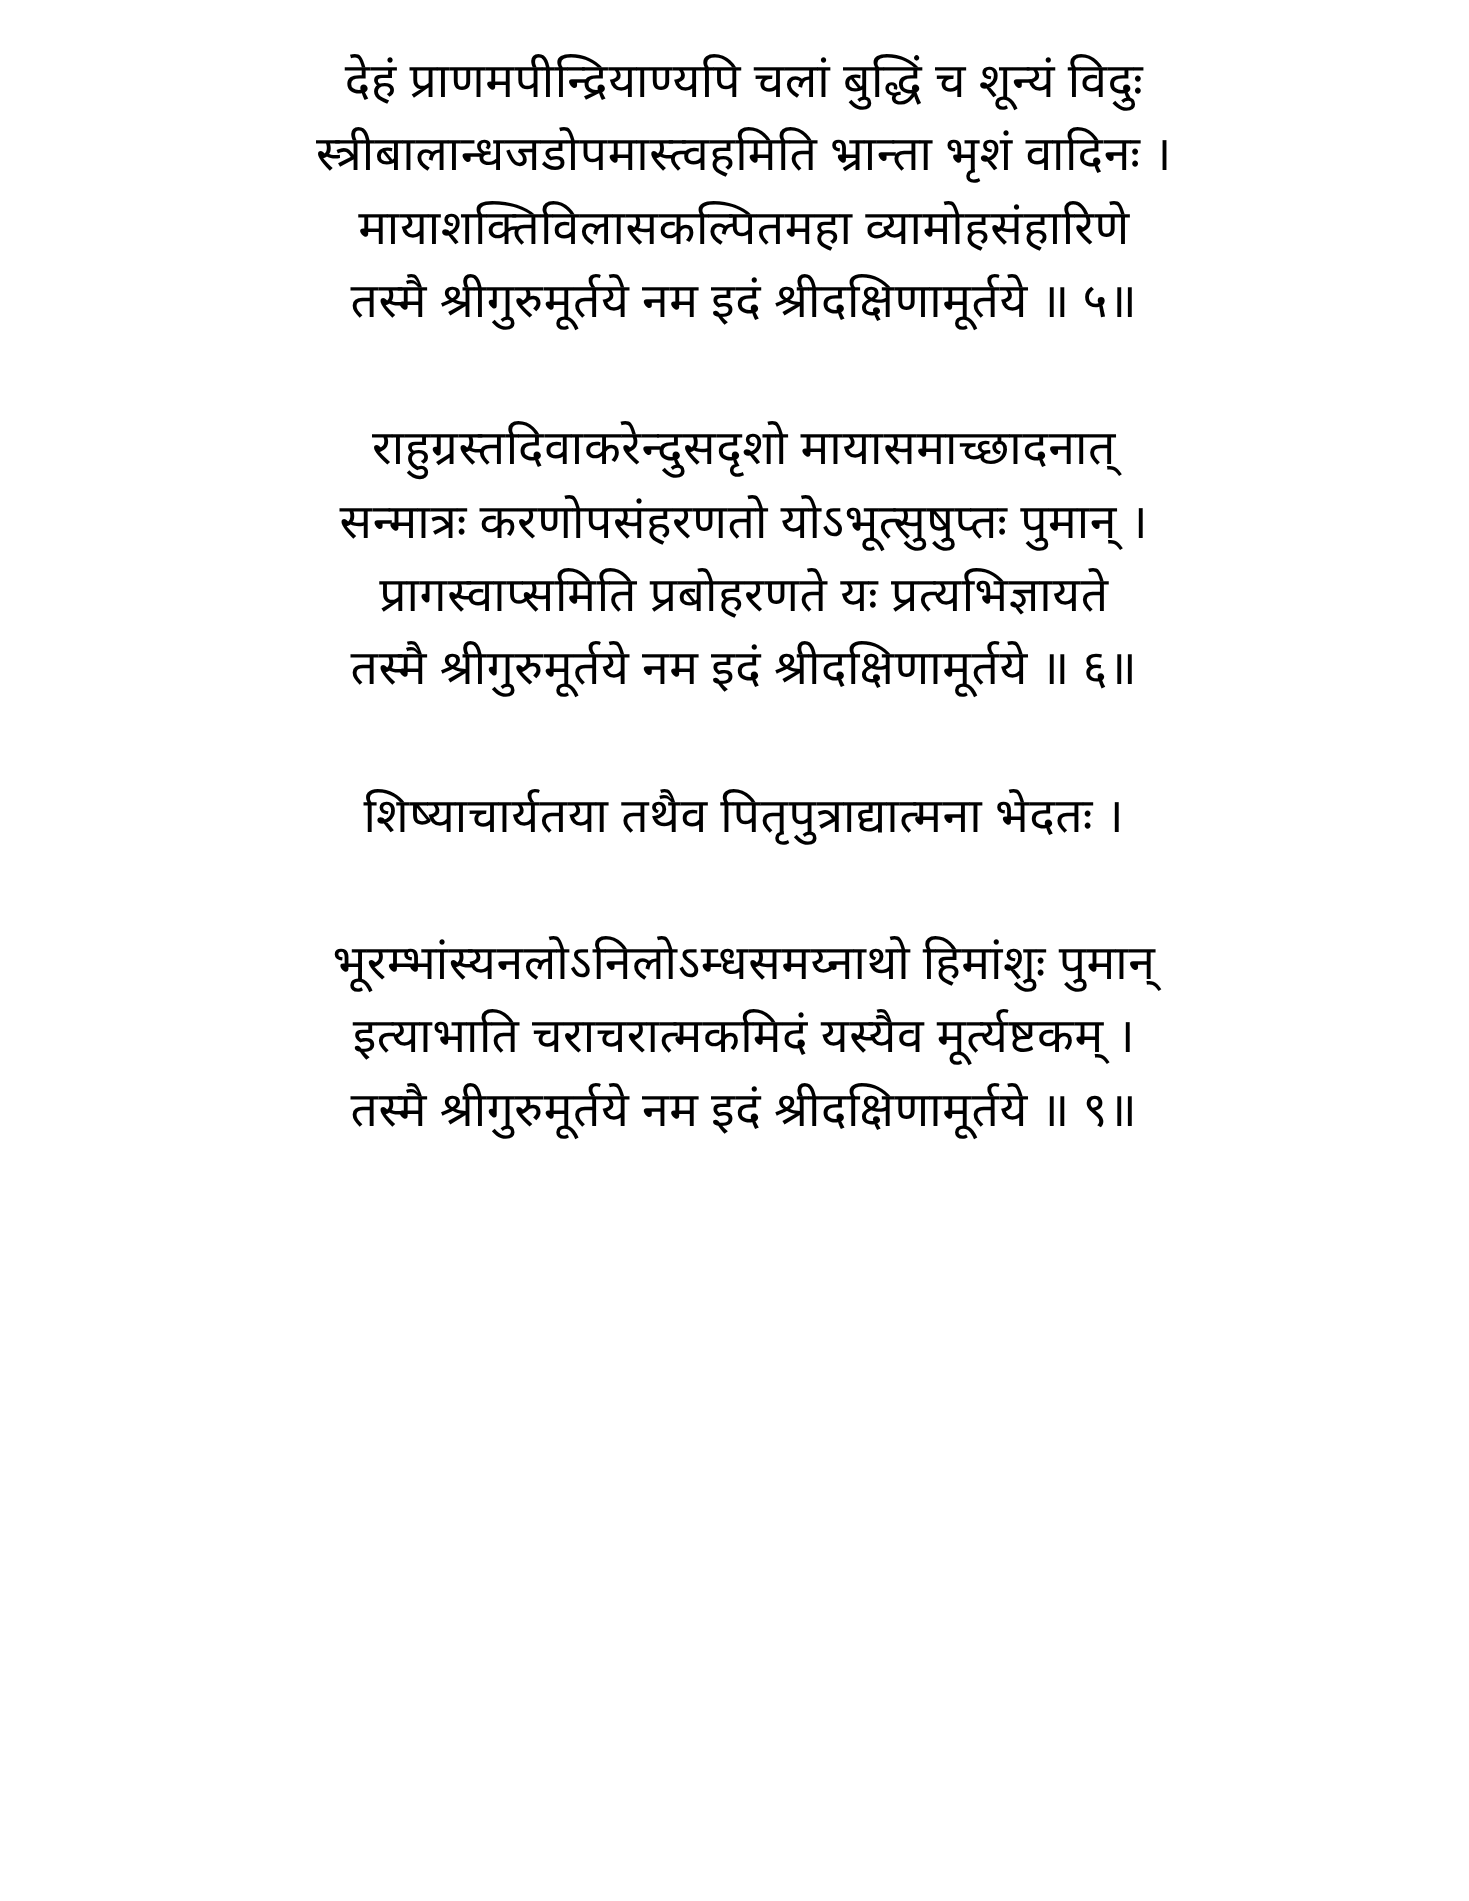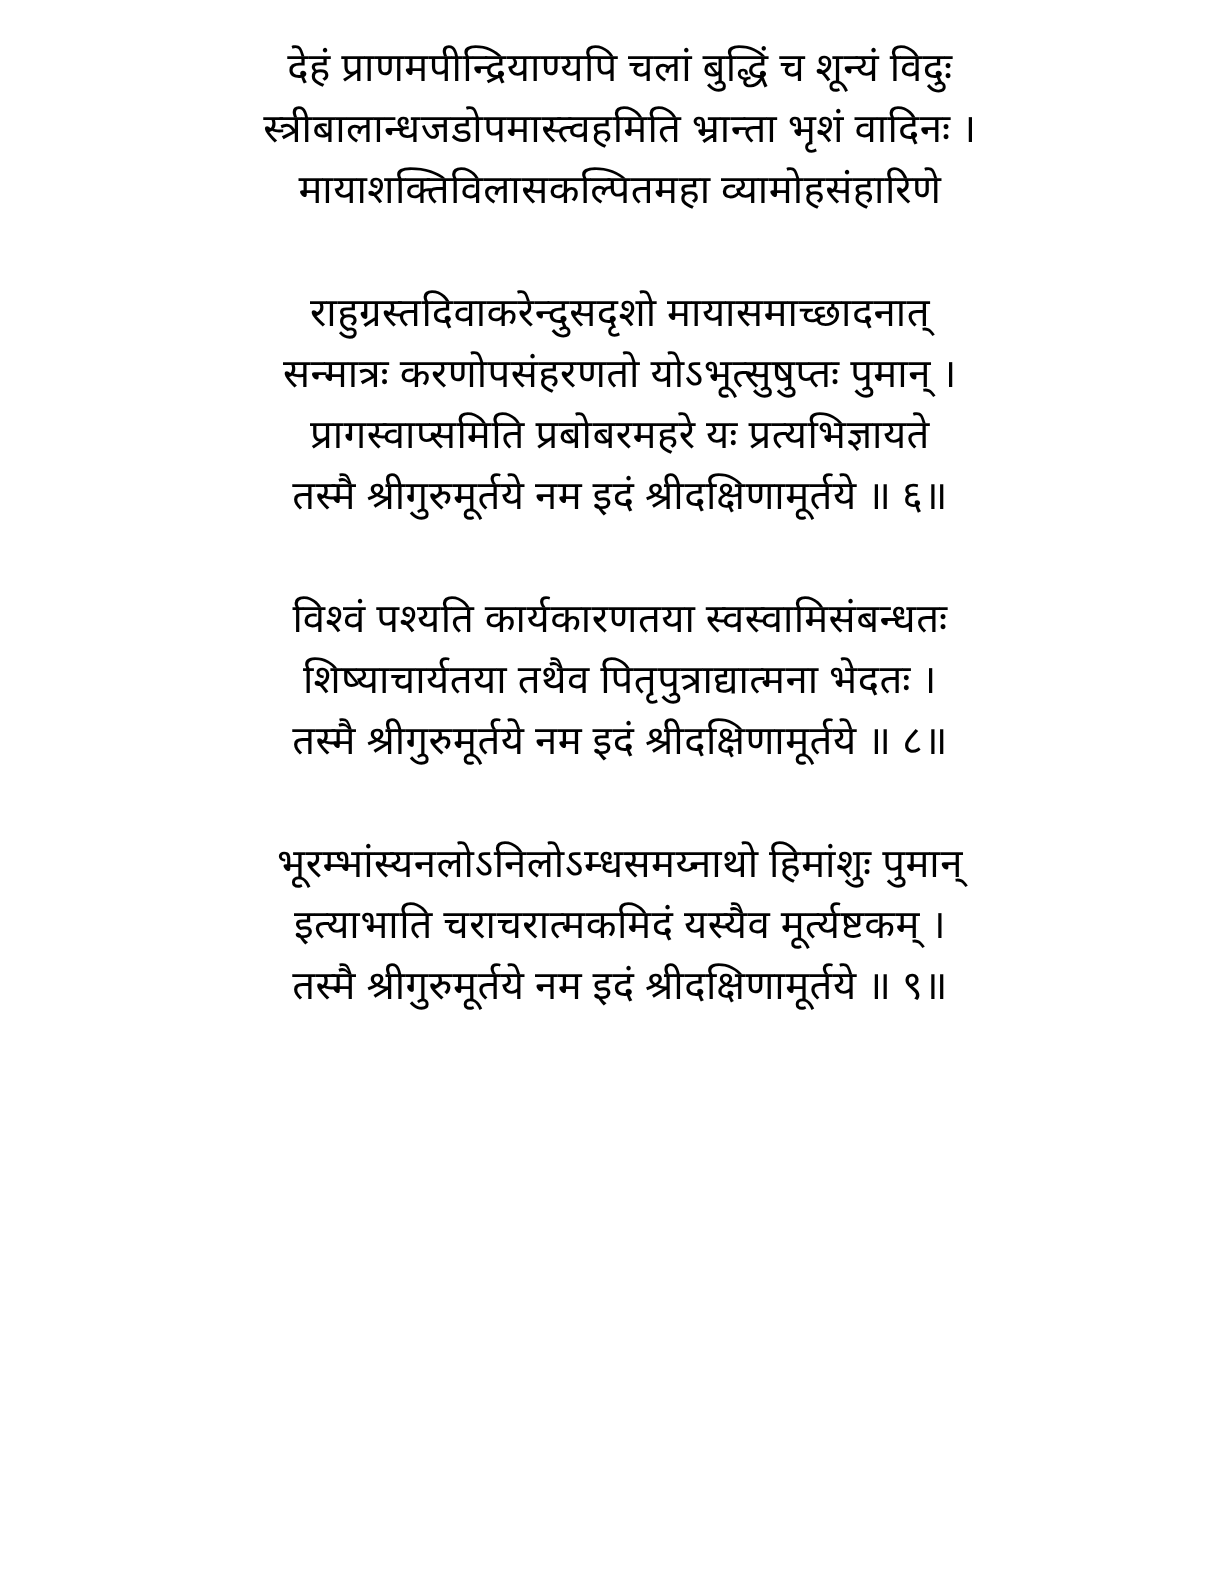--- a/index.html
+++ b/index.html
@@ -35,34 +35,33 @@
 </style>
 </head>
 <body>
 
 <main class="page">
 
   <section class="verse">
     <p class="line">देहं प्राणमपीन्द्रियाण्यपि चलां बुद्धिं च शून्यं विदुः</p>
     <p class="line">स्त्रीबालान्धजडोपमास्त्वहमिति भ्रान्ता भृशं वादिनः ।</p>
     <p class="line">मायाशक्तिविलासकल्पितमहा व्यामोहसंहारिणे</p>
+    <p class="line">तस्मै श्रीगुरुमूर्तये नम इदं श्रीदक्षिणामूर्तये ॥ ५॥</p>
   </section>
 
   <section class="verse">
     <p class="line">राहुग्रस्तदिवाकरेन्दुसदृशो मायासमाच्छादनात्</p>
     <p class="line">सन्मात्रः करणोपसंहरणतो योऽभूत्सुषुप्तः पुमान् ।</p>
-    <p class="line">प्रागस्वाप्समिति प्रबोबरमहरे यः प्रत्यभिज्ञायते</p>
+    <p class="line">प्रागस्वाप्समिति प्रबोहरणते यः प्रत्यभिज्ञायते</p>
     <p class="line">तस्मै श्रीगुरुमूर्तये नम इदं श्रीदक्षिणामूर्तये ॥ ६॥</p>
   </section>
 
 
   <section class="verse">
-    <p class="line">विश्वं पश्यति कार्यकारणतया स्वस्वामिसंबन्धतः</p>
     <p class="line">शिष्याचार्यतया तथैव पितृपुत्राद्यात्मना भेदतः ।</p>
-    <p class="line">तस्मै श्रीगुरुमूर्तये नम इदं श्रीदक्षिणामूर्तये ॥ ८॥</p>
   </section>
 
   <section class="verse">
     <p class="line">भूरम्भांस्यनलोऽनिलोऽम्धसमय्नाथो हिमांशुः पुमान्</p>
     <p class="line">इत्याभाति चराचरात्मकमिदं यस्यैव मूर्त्यष्टकम् ।</p>
     <p class="line">तस्मै श्रीगुरुमूर्तये नम इदं श्रीदक्षिणामूर्तये ॥ ९॥</p>
   </section>
 
 </main>
 

